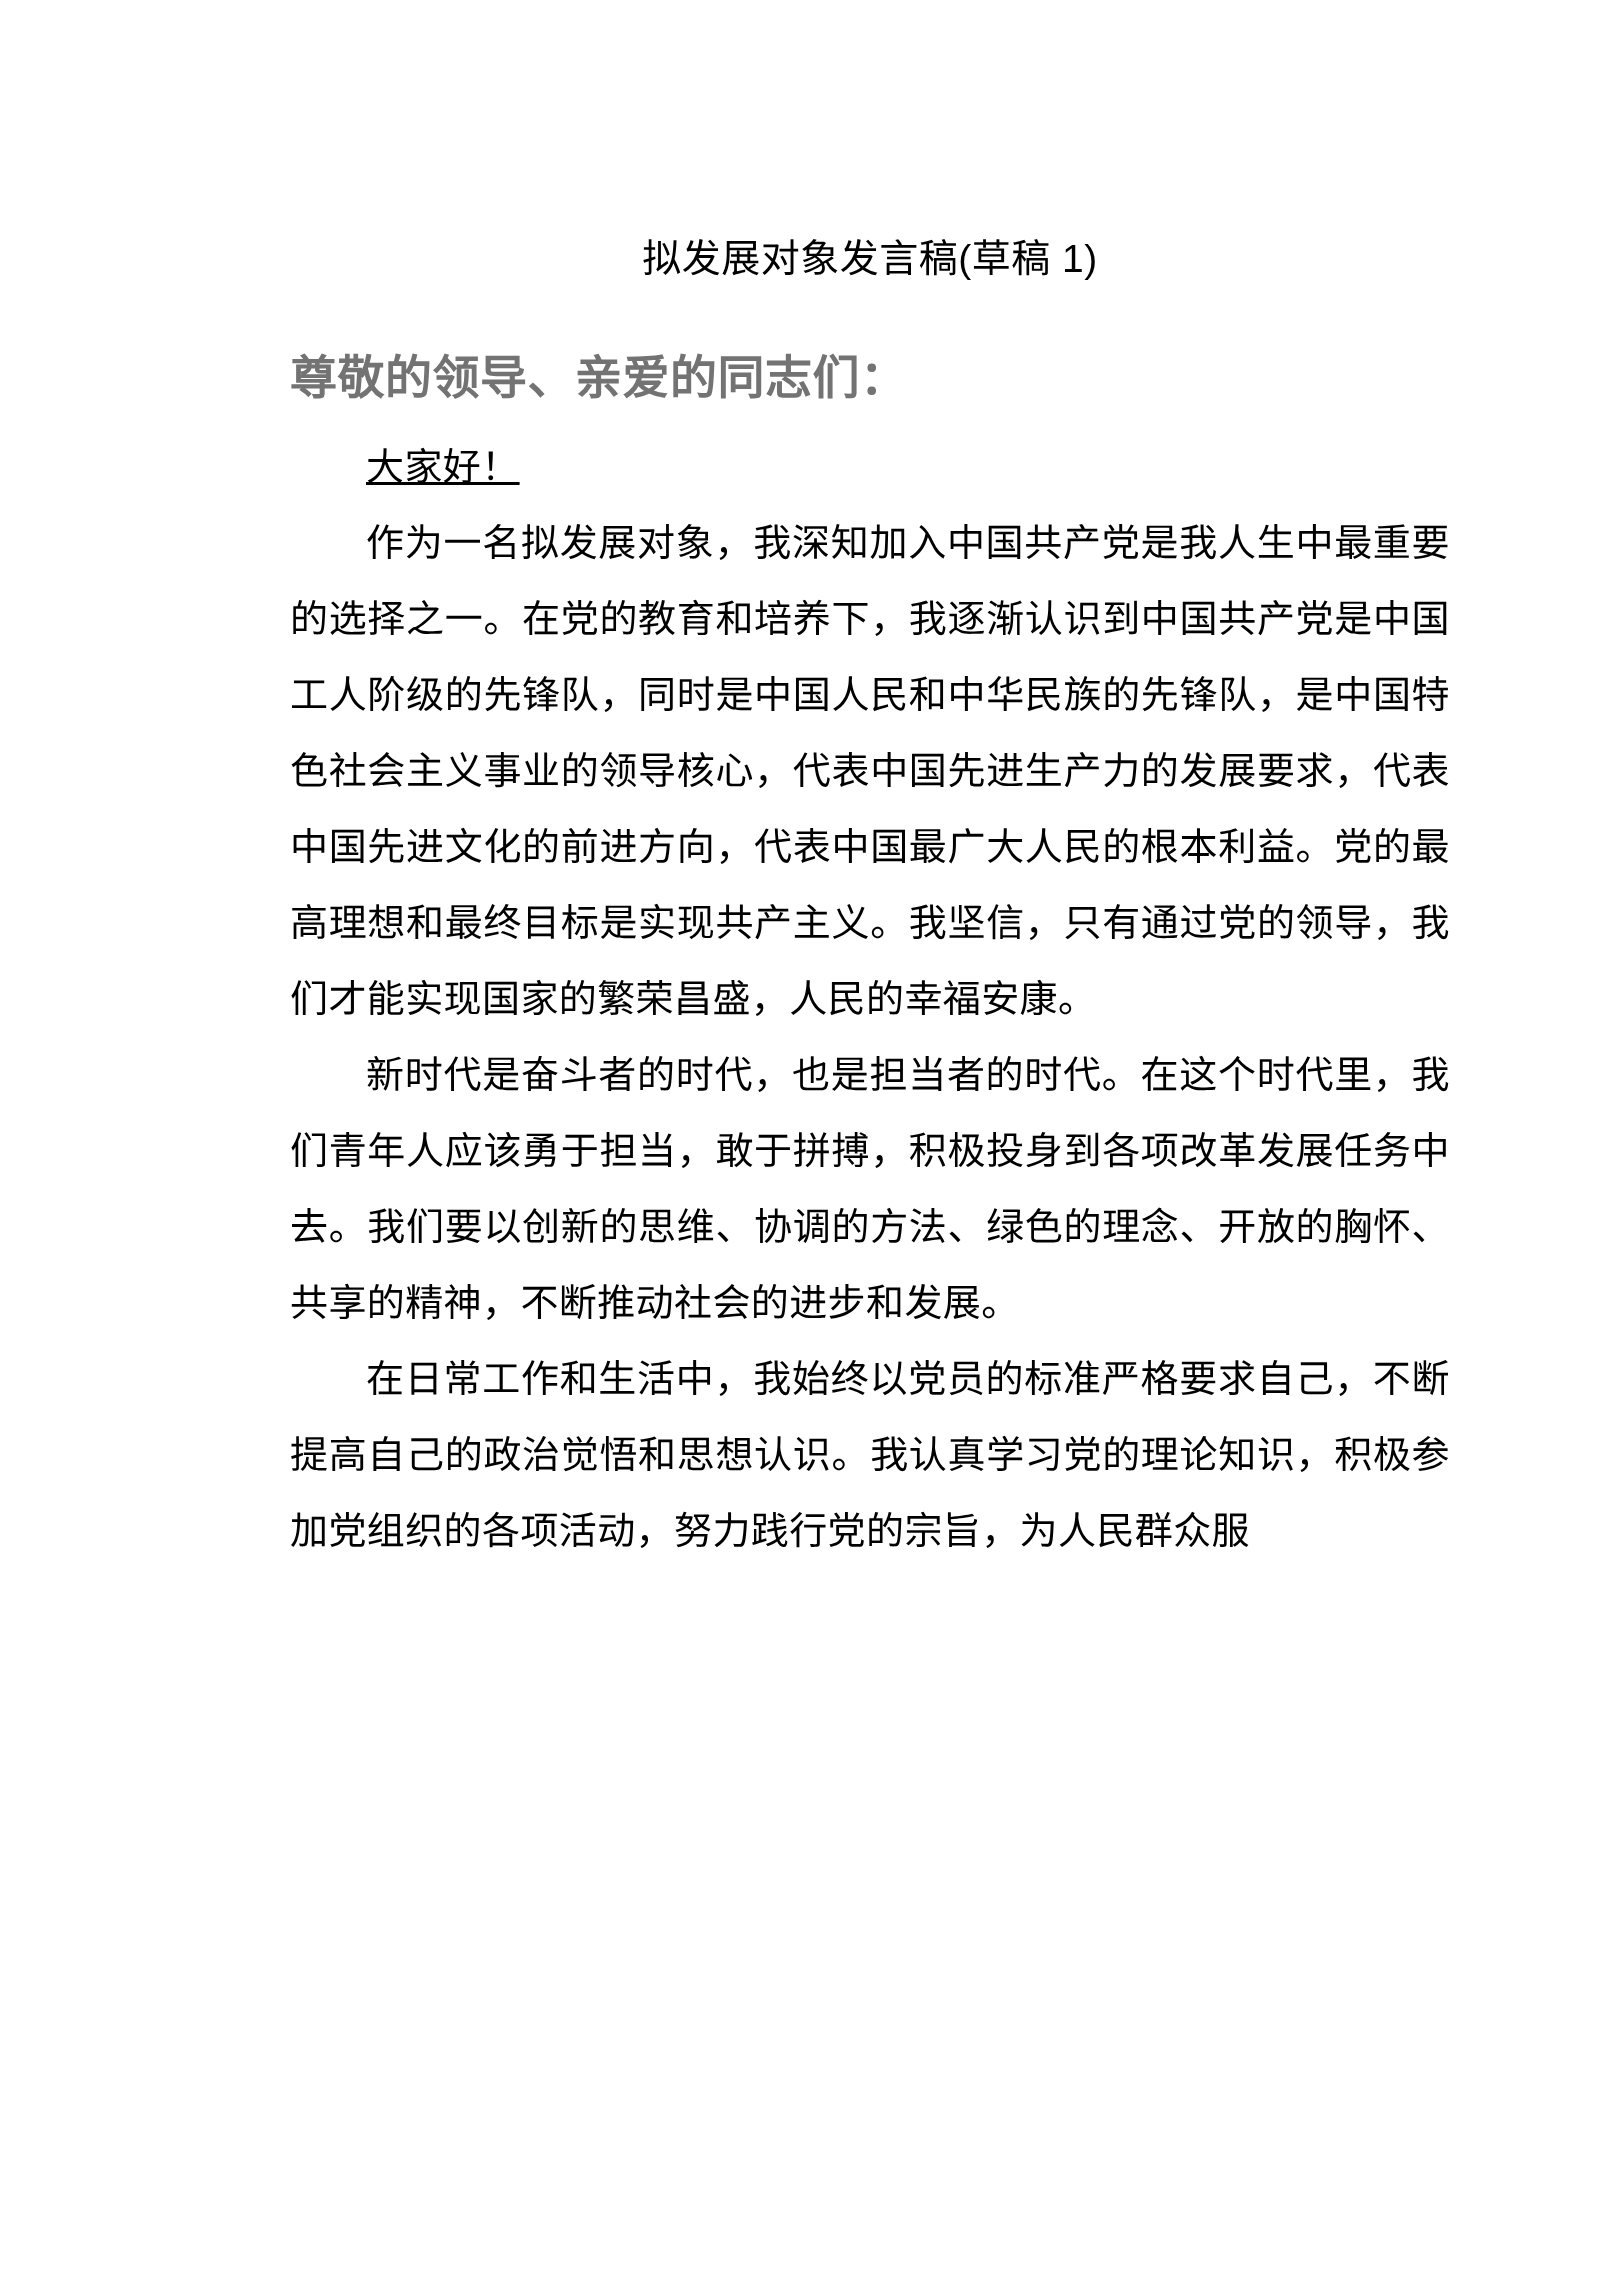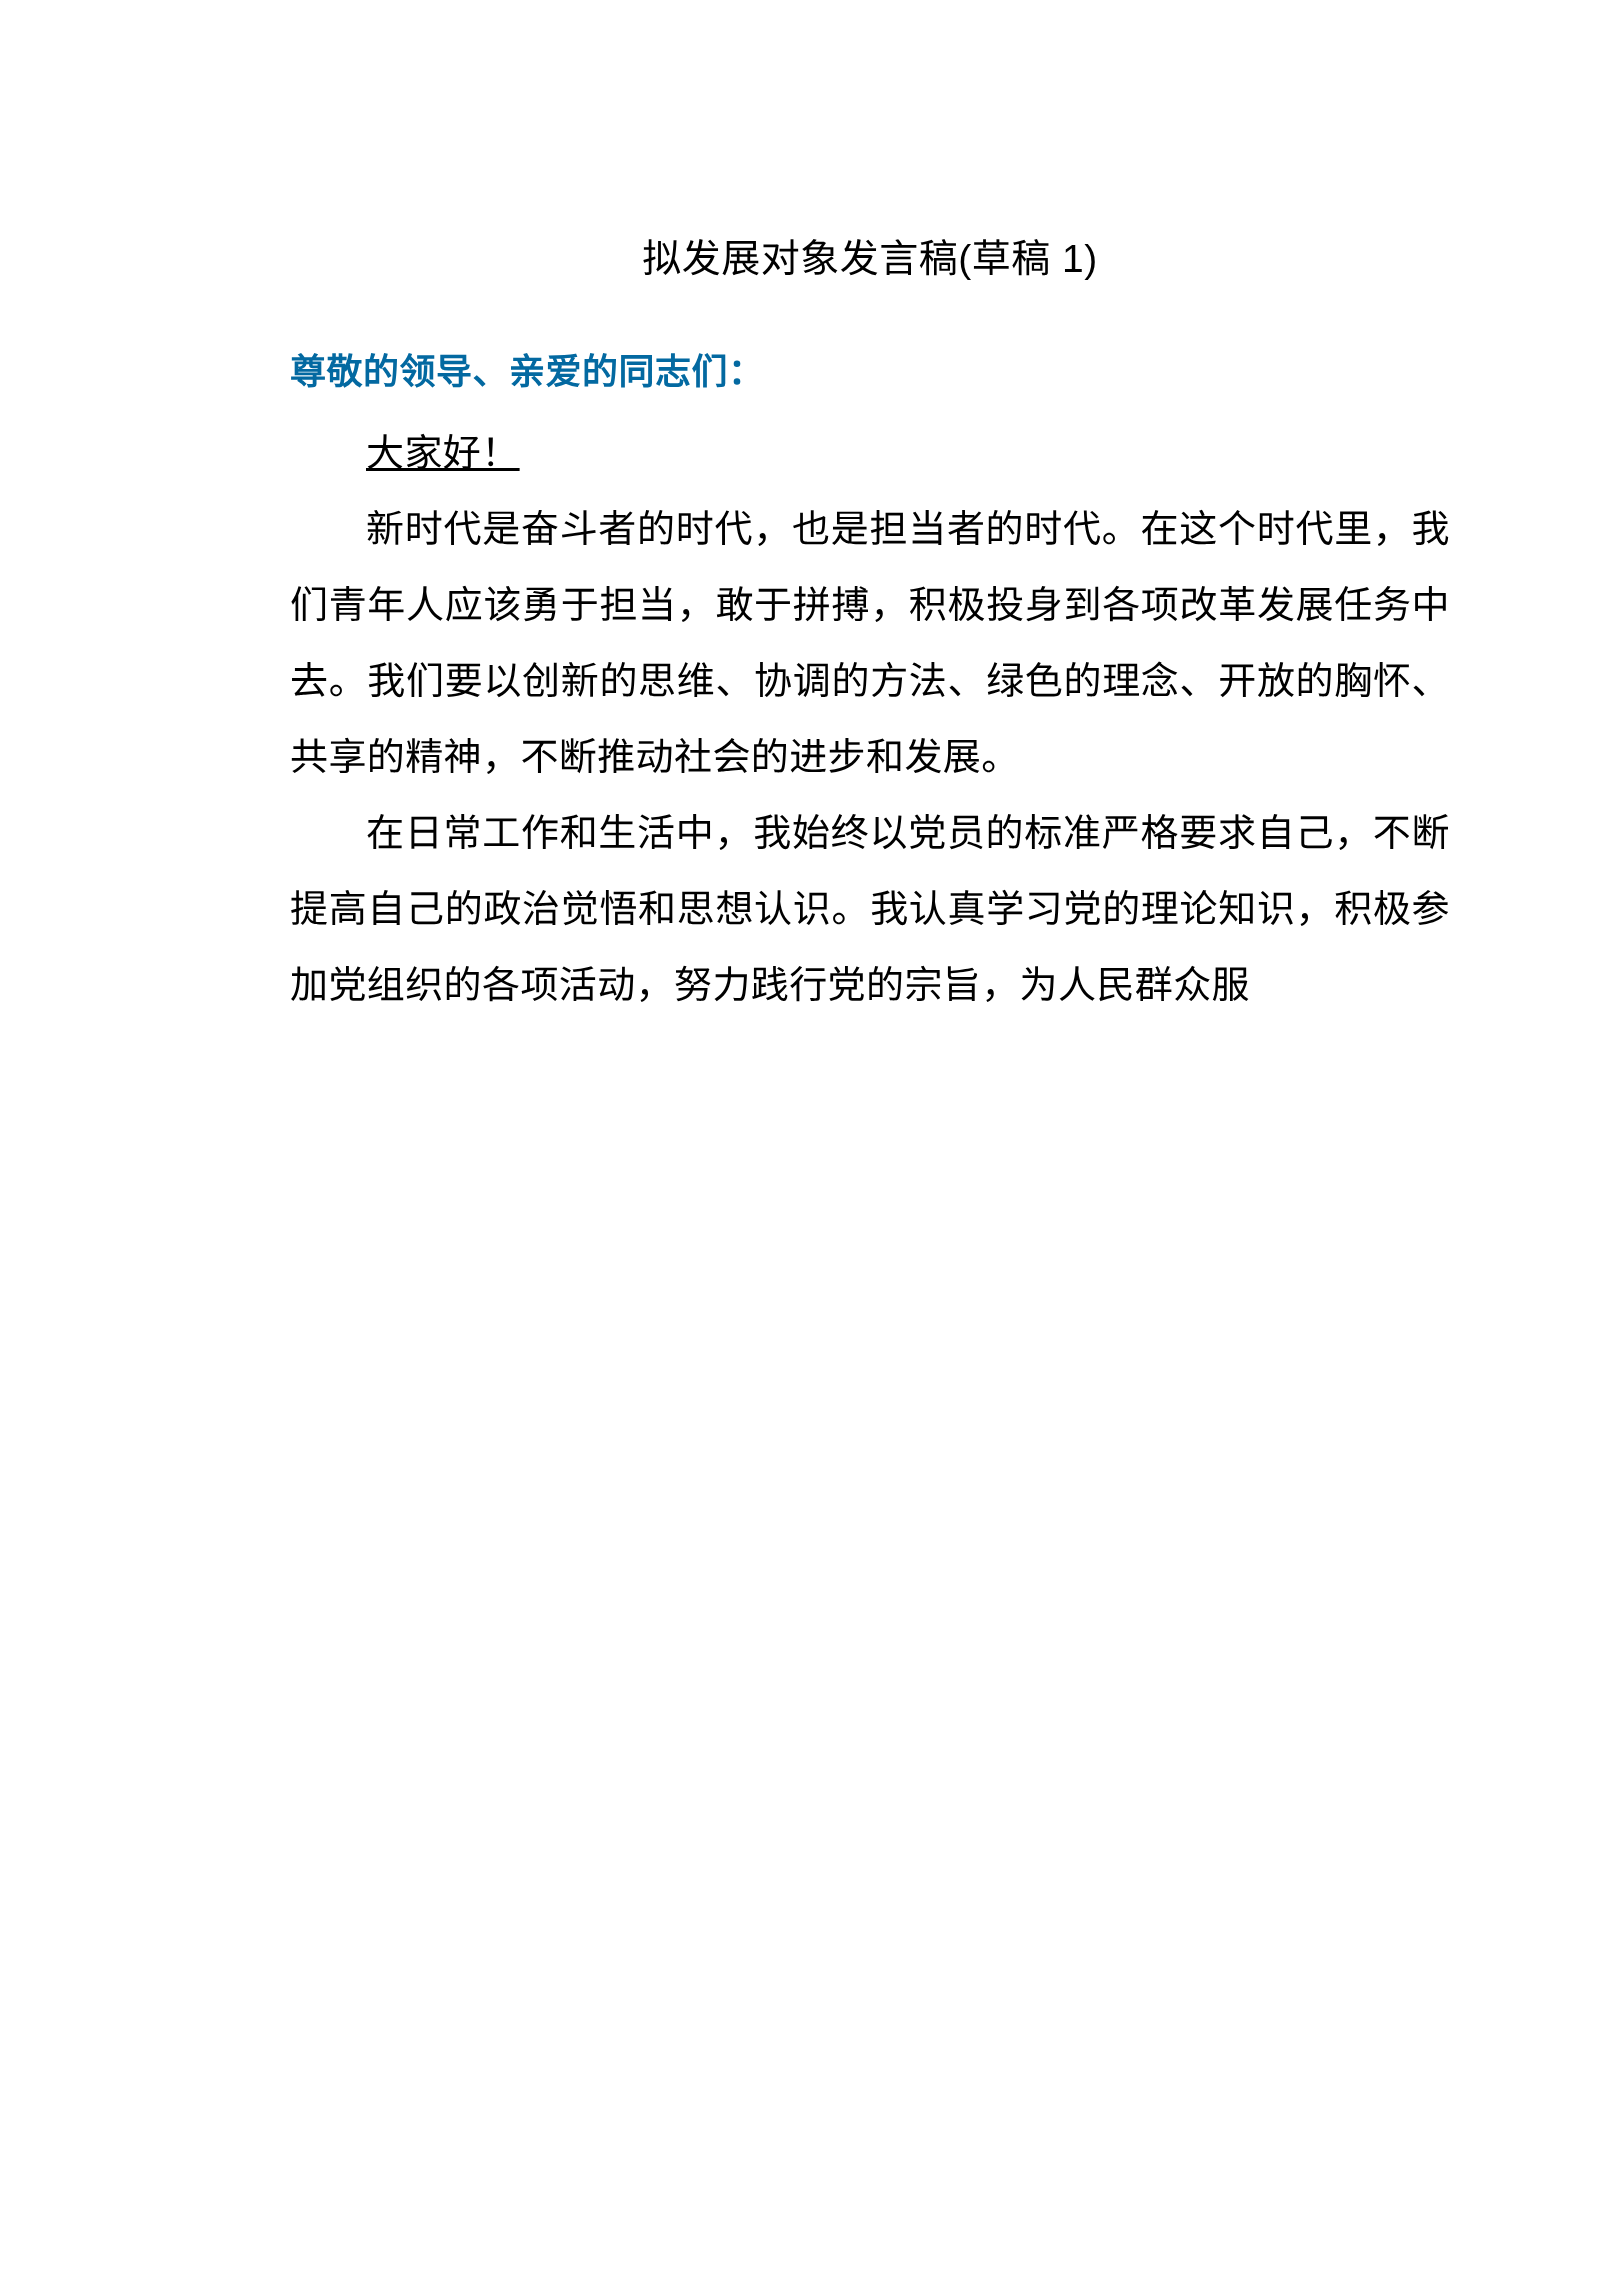--- a/index.html
+++ b/index.html
@@ -35,27 +35,27 @@
     font-weight: 400;
     letter-spacing: 0.5px;
     margin: 0;
     padding-top: 228px;
     line-height: 1.2;
     color: #000000;
     white-space: pre;
   }
 
   .salutation {
-    font-size: 36px;
+    font-size: 47px;
     font-weight: 700;
     margin: 0;
     padding-top: 66px;
     line-height: 1.25;
     letter-spacing: 0.5px;
-    color: #0369a1;
+    color: #737373;
   }
 
   .body-para {
     font-size: 38px;
     font-weight: 400;
     line-height: 76px;
     margin: 0;
     text-align: justify;
     text-justify: inter-character;
     text-indent: 2em;
@@ -79,20 +79,21 @@
 <div class="page">
   <div class="page-body">
 
     <h1 class="doc-title">拟发展对象发言稿(草稿 1)</h1>
 
     <p class="salutation">尊敬的领导、亲爱的同志们：</p>
 
     <p class="body-para first-after-salutation">大家好！</p>
 
 
+    <p class="body-para">作为一名拟发展对象，我深知加入中国共产党是我人生中最重要的选择之一。在党的教育和培养下，我逐渐认识到中国共产党是中国工人阶级的先锋队，同时是中国人民和中华民族的先锋队，是中国特色社会主义事业的领导核心，代表中国先进生产力的发展要求，代表中国先进文化的前进方向，代表中国最广大人民的根本利益。党的最高理想和最终目标是实现共产主义。我坚信，只有通过党的领导，我们才能实现国家的繁荣昌盛，人民的幸福安康。</p>
 
     <p class="body-para">新时代是奋斗者的时代，也是担当者的时代。在这个时代里，我们青年人应该勇于担当，敢于拼搏，积极投身到各项改革发展任务中去。我们要以创新的思维、协调的方法、绿色的理念、开放的胸怀、共享的精神，不断推动社会的进步和发展。</p>
 
     <p class="body-para">在日常工作和生活中，我始终以党员的标准严格要求自己，不断提高自己的政治觉悟和思想认识。我认真学习党的理论知识，积极参加党组织的各项活动，努力践行党的宗旨，为人民群众服</p>
 
   </div>
 </div>
 
 
 </body></html>

